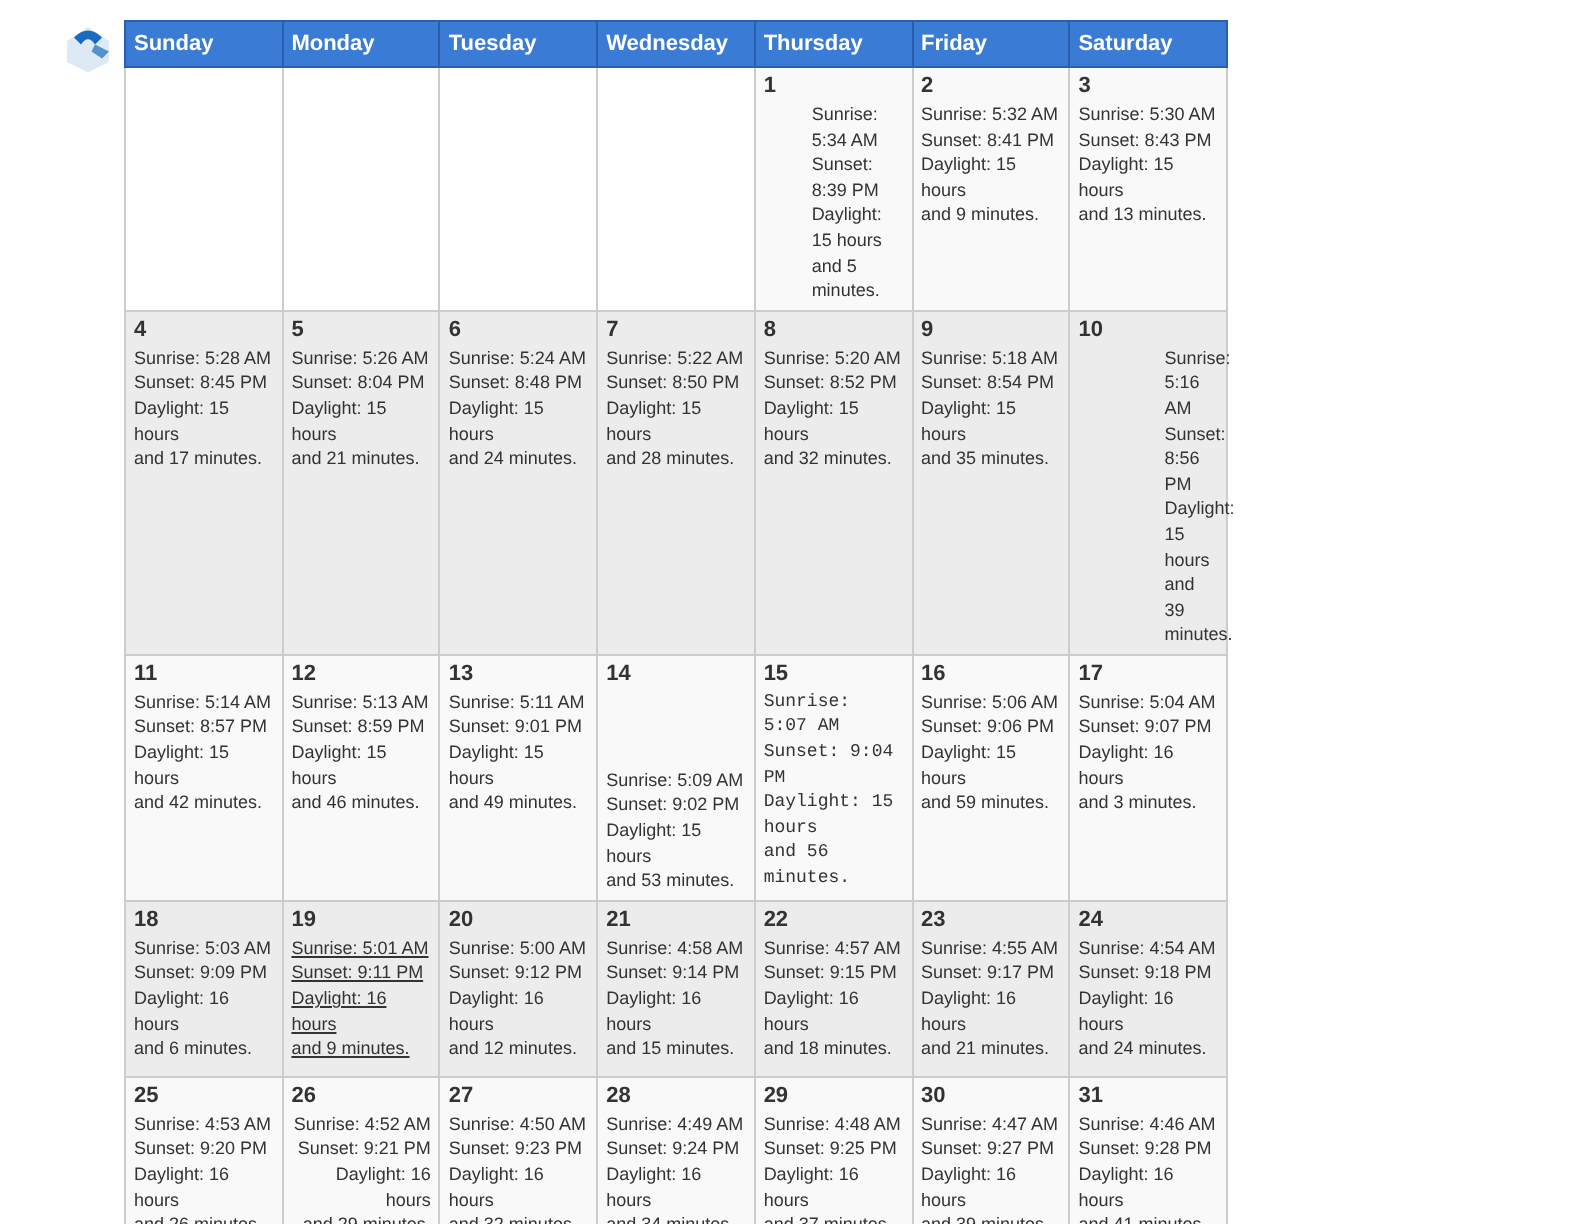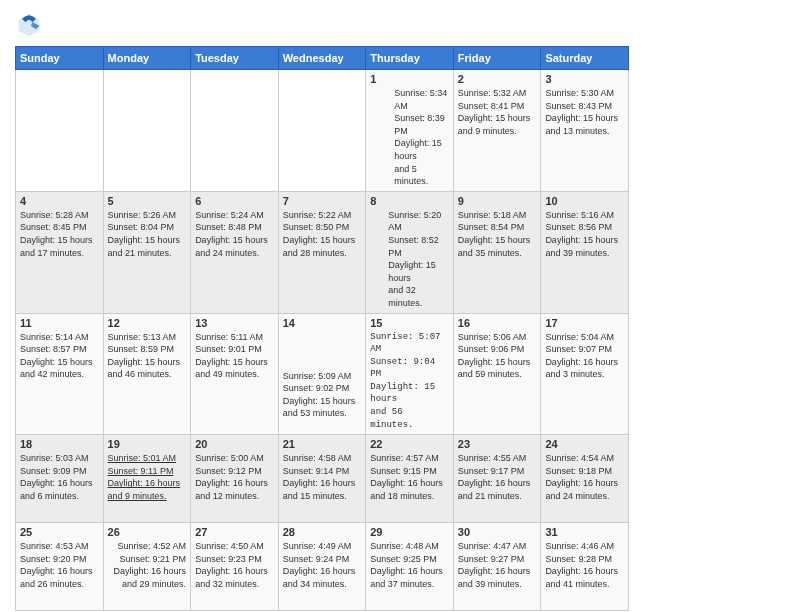--- a/index.html
+++ b/index.html
@@ -6,23 +6,23 @@
     body {
       font-family: Arial, sans-serif;
       background: #fff;
       width: 792px;
       height: 612px;
       overflow: hidden;
     }
     .page {
       width: 644px;
       height: 612px;
-      padding: 10px 15px;
+      padding: 10px 30px;
       display: flex;
-      flex-direction: column;
+      flex-direction: row;
     }
     .header {
       display: flex;
       justify-content: space-between;
       align-items: flex-start;
       margin-bottom: 8px;
     }
     .logo {
       display: flex;
       align-items: center;
@@ -183,35 +183,35 @@
           </td>
           <td>
             <span class="day-number">7</span>
             <div class="day-info" style="white-space: pre-line;">Sunrise: 5:22 AM
 Sunset: 8:50 PM
 Daylight: 15 hours
 and 28 minutes.</div>
           </td>
           <td>
             <span class="day-number">8</span>
-            <div class="day-info" style="white-space: pre-line; margin-left: 18px;">Sunrise: 5:20 AM
+            <div class="day-info" style="white-space: pre-line;">Sunrise: 5:20 AM
 Sunset: 8:52 PM
 Daylight: 15 hours
 and 32 minutes.</div>
           </td>
           <td>
             <span class="day-number">9</span>
             <div class="day-info" style="white-space: pre-line;">Sunrise: 5:18 AM
 Sunset: 8:54 PM
 Daylight: 15 hours
 and 35 minutes.</div>
           </td>
           <td>
             <span class="day-number">10</span>
-            <div class="day-info" style="white-space: pre-line;">Sunrise: 5:16 AM
+            <div class="day-info" style="white-space: pre-line; margin-left: 43px;">Sunrise: 5:16 AM
 Sunset: 8:56 PM
 Daylight: 15 hours
 and 39 minutes.</div>
           </td>
         </tr>
         <tr>
           <td>
             <span class="day-number">11</span>
             <div class="day-info" style="white-space: pre-line;">Sunrise: 5:14 AM
 Sunset: 8:57 PM

